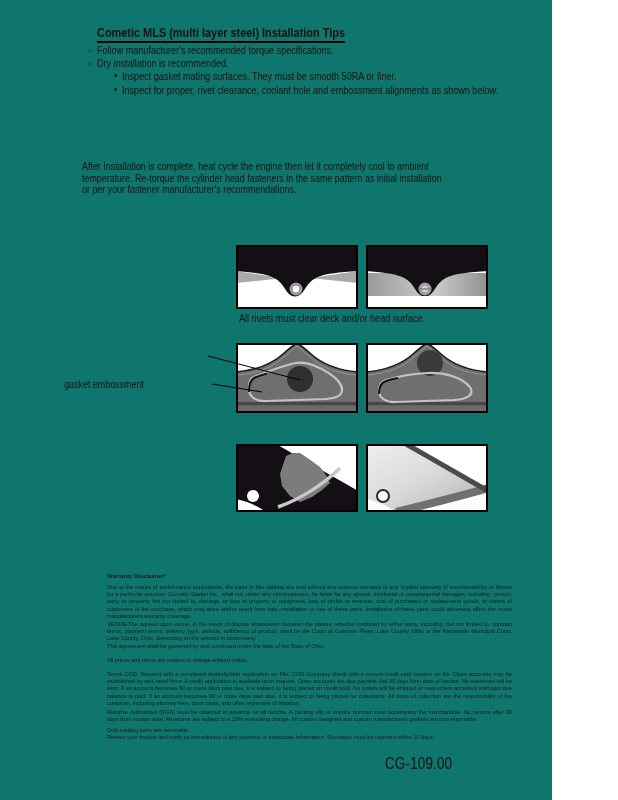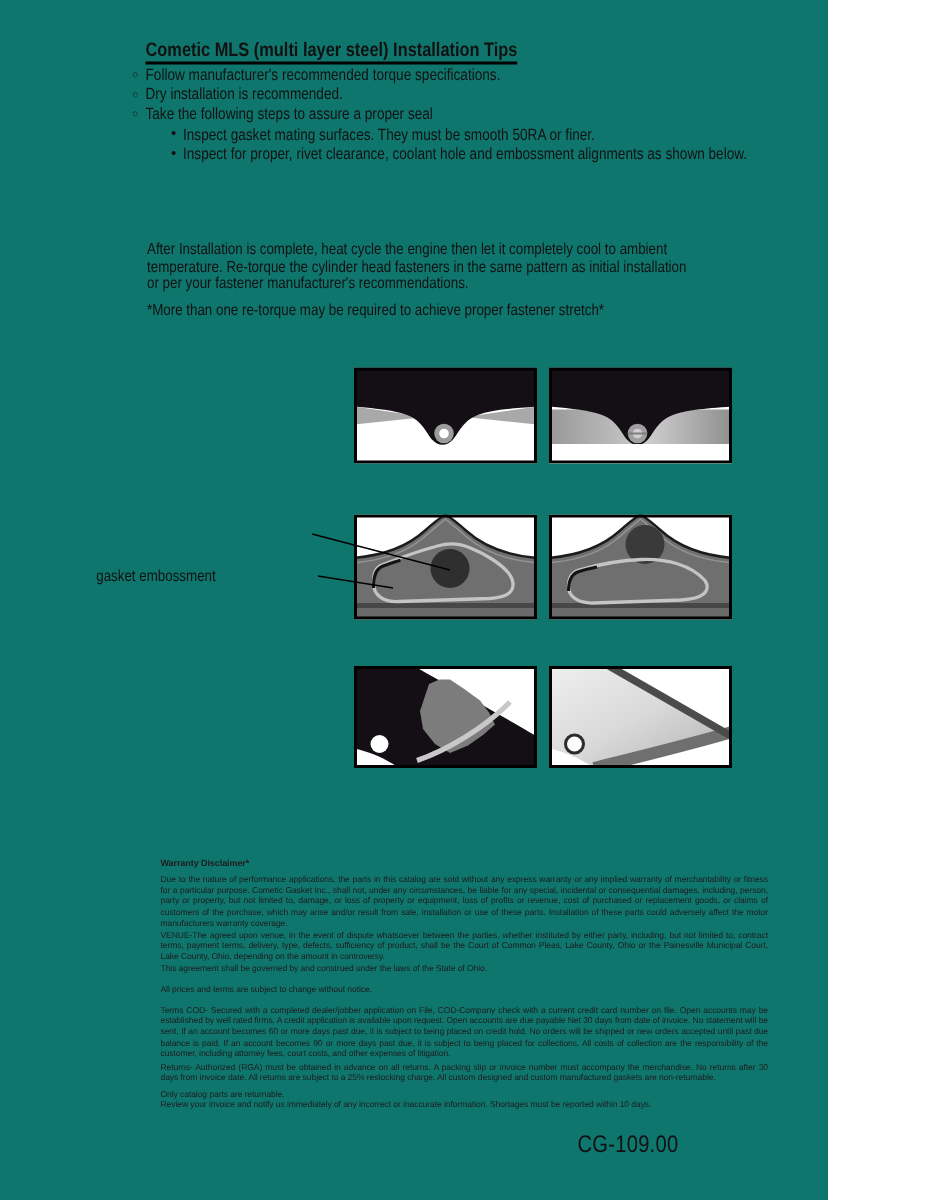--- a/index.html
+++ b/index.html
@@ -39,38 +39,33 @@
 
   <div class="abs tips">
     <div class="tip-row">
       <span class="marker-o">○</span>
       <span class="tip-text">Follow manufacturer's recommended torque specifications.</span>
     </div>
     <div class="tip-row">
       <span class="marker-o">○</span>
       <span class="tip-text">Dry installation is recommended.</span>
     </div>
-    <div class="tip-row">
-      <span class="marker-o">○</span>
-      <span class="tip-text">Take the following steps to assure a proper seal</span>
-    </div>
     <div class="tip-row indent">
       <span class="marker-b">•</span>
       <span class="tip-text">Inspect gasket mating surfaces.  They must be smooth 50RA or finer.</span>
     </div>
     <div class="tip-row indent">
       <span class="marker-b">•</span>
       <span class="tip-text">Inspect for proper, rivet clearance, coolant hole and embossment alignments as shown below.</span>
     </div>
   </div>
 
-  <div class="abs body-para" style="left:98px;top:161px;"><span class="cond">After Installation is complete, heat cycle the engine then let it completely cool to ambient
+  <div class="abs body-para" style="left:82px;top:161px;"><span class="cond">After Installation is complete, heat cycle the engine then let it completely cool to ambient
 temperature. Re-torque the cylinder head fasteners in the same pattern as initial installation
 or per your fastener manufacturer's recommendations.</span></div>
-  <div class="abs body-para" style="left:98px;top:202px;"><span class="cond">*More than one re-torque may be required to achieve proper fastener stretch*</span></div>
 
   <span class="fig-label" style="left:297px;top:229px;">RIGHT</span>
   <span class="fig-label" style="left:427px;top:229px;">WRONG</span>
 
   <div class="panel" style="left:236px;top:245px;">
     <svg width="122" height="64" viewBox="0 0 122 64">
       <rect x="0" y="0" width="122" height="64" fill="#ffffff"></rect>
       <polygon points="0,26 48,33 0,38" fill="#a9a9a9"></polygon>
       <polygon points="122,26 74,33 122,38" fill="#a9a9a9"></polygon>
       <path d="M0,0 H122 V26 C102,27.5 91,28.5 83,31.5 C72,35.5 70,44 65.5,48.5 C61.5,52.5 56.5,52.5 52.5,48.5 C48,44 46,35.5 35,31.5 C27,28.5 16,27.5 0,26 Z" fill="#140e15"></path>
@@ -91,20 +86,21 @@
       <rect x="0" y="0" width="122" height="64" fill="#ffffff"></rect>
       <rect x="0" y="28" width="122" height="23" fill="url(#deckGrad)"></rect>
       <path d="M0,0 H122 V26 C102,27.5 91,28.5 83,31.5 C72,35.5 70,44 65.5,48.5 C61.5,52.5 56.5,52.5 52.5,48.5 C48,44 46,35.5 35,31.5 C27,28.5 16,27.5 0,26 Z" fill="#140e15"></path>
       <rect x="0" y="51" width="122" height="13" fill="#ffffff"></rect>
       <circle cx="59" cy="44" r="6.5" fill="#9f9f9f"></circle>
       <circle cx="59" cy="44" r="3.2" fill="#cfcfcf"></circle>
       <line x1="52.5" y1="44" x2="65.5" y2="44" stroke="#7d7d7d" stroke-width="1.4"></line>
       <rect x="1" y="1" width="120" height="62" fill="none" stroke="#000" stroke-width="2"></rect>
     </svg>
   </div>
+  <div class="abs caption" style="left:239px;top:312px;"><span class="cond">All rivets must clear deck and/or head surface.</span></div>
 
   <span class="fig-label" style="left:297px;top:329px;">RIGHT</span>
   <span class="fig-label" style="left:427px;top:329px;">WRONG</span>
 
   <div class="abs ann" style="right:408px;top:378px;"><span class="cond-r">gasket embossment</span></div>
 
   <svg class="pointer" style="left:204px;top:350px;" width="110" height="46" viewBox="0 0 110 46">
     <line x1="4" y1="6" x2="96" y2="30" stroke="#000" stroke-width="1"></line>
     <line x1="8" y1="34" x2="58" y2="42" stroke="#000" stroke-width="1"></line>
   </svg>

